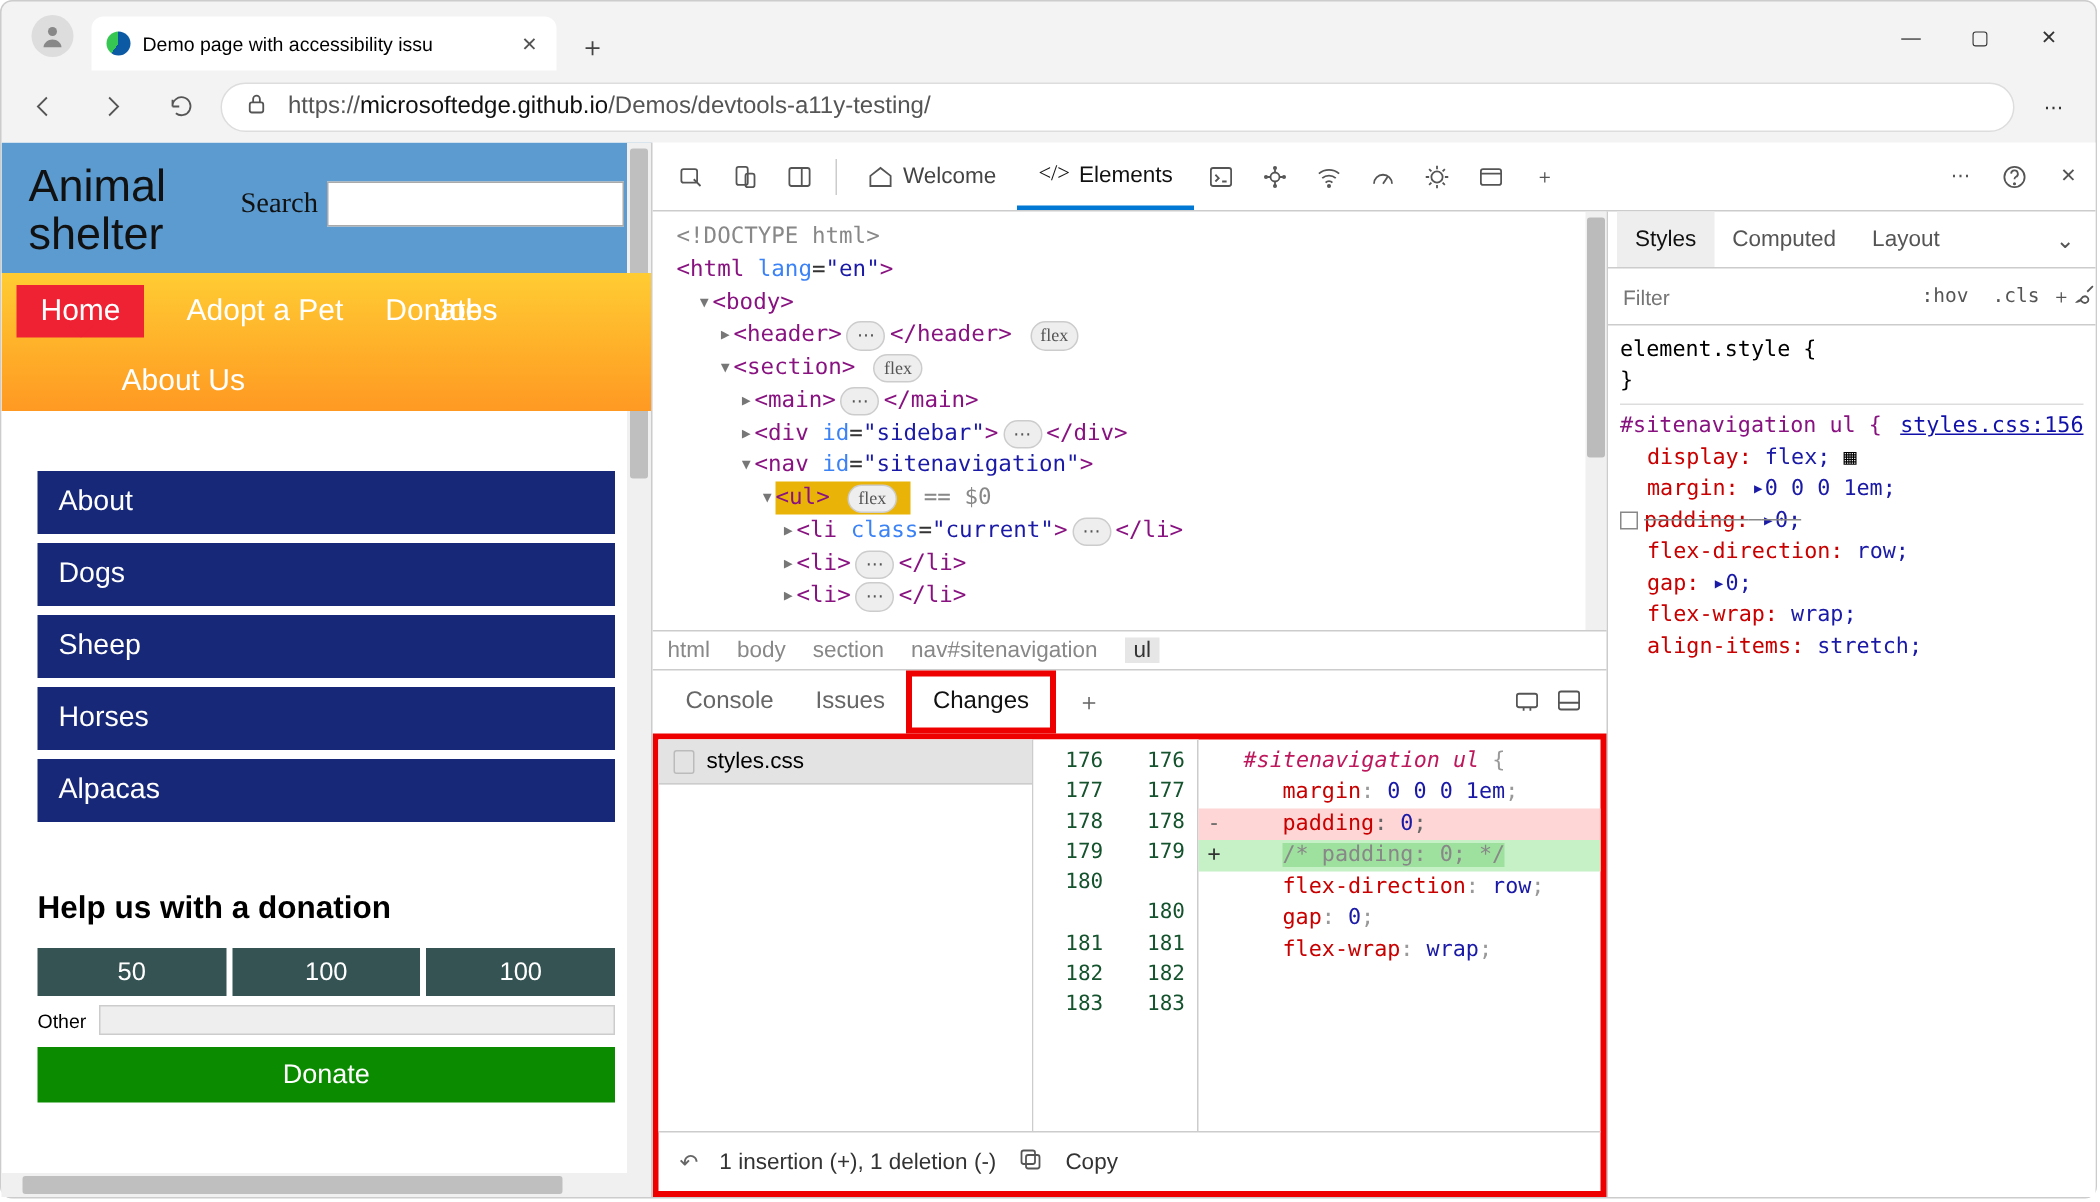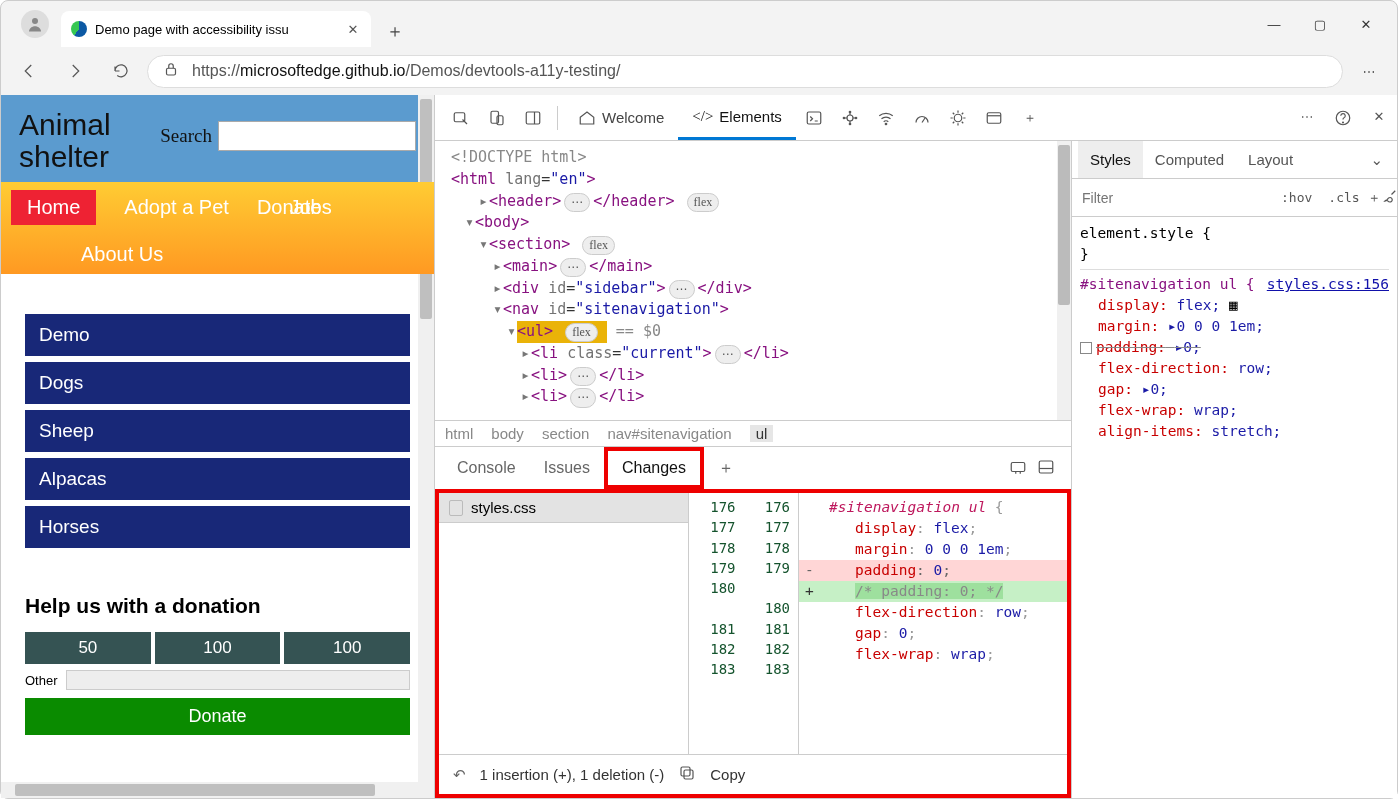--- a/index.html
+++ b/index.html
@@ -61,21 +61,21 @@
 .dt-tab { height:100%; display:flex; align-items:center; padding:0 14px; color:#444; font-size:15px; gap:6px; }
 .dt-tab.active { border-bottom:3px solid #0078d4; color:#111; }
 .dt-top .rgt { margin-left:auto; display:flex; }
 
 .dt-mid { flex:1; display:flex; min-height:0; }
 .dom-col { flex:1; display:flex; flex-direction:column; min-width:0; border-right:1px solid #ccc; }
 .dom-tree { flex:1; font-family: Consolas, monospace; font-size:15px; padding:6px 4px 6px 16px; color:#333; overflow:hidden; position:relative; line-height:1.45; }
 .dom-scroll { position:absolute; right:0; top:0; bottom:0; width:14px; background:#f0f0f0; }
 .dom-thumb { position:absolute; top:4px; right:1px; width:12px; height:160px; background:#bbb; border-radius:2px; }
 .tk { color:#881280; }
-.at { color:#737373; }
+.at { color:#3b82f6; }
 .av { color:#1a1aa6; }
 .ge { color:#888; }
 .pill { display:inline-block; background:#eee; border:1px solid #ccc; border-radius:10px; padding:0 6px; font-size:12px; color:#555; font-family:"Segoe UI"; margin:0 3px; }
 .tri { display:inline-block; width:10px; color:#777; }
 .sel-line { background:#eab308; display:inline-block; padding-right:6px; }
 .crumbs { border-top:1px solid #ccc; padding:4px 10px; font-size:15px; color:#888; display:flex; gap:18px; }
 .crumbs .cur { background:#e6e6e6; padding:0 6px; color:#333; }
 
 .styles-col { width:325px; display:flex; flex-direction:column; }
 .styles-tabs { display:flex; border-bottom:1px solid #ccc; height:38px; align-items:center; padding:0 6px; font-size:15px; color:#555; }
@@ -195,25 +195,25 @@
           </div>
         </div>
         <div class="menubar">
           <span class="menuitem home">Home</span>
           <span class="menuitem">Adopt a Pet</span>
           <span class="menuitem">Donate</span>
           <span class="menuitem" style="margin-left:-60px;">Jobs</span>
           <span class="menuitem">About Us</span>
         </div>
         <div class="side-list">
-          <div class="side-item">Demo</div>
+          <div class="side-item">About</div>
           <div class="side-item">Dogs</div>
           <div class="side-item">Sheep</div>
+          <div class="side-item">Horses</div>
           <div class="side-item">Alpacas</div>
-          <div class="side-item">Horses</div>
         </div>
         <div class="donate-h">Help us with a donation</div>
         <div class="donate-row">
           <div class="amt">50</div>
           <div class="amt">100</div>
           <div class="amt">100</div>
         </div>
         <div class="other-row">
           <span>Other</span>
           <input type="text" style="">
@@ -311,22 +311,22 @@
       </div>
 
       <div class="dt-mid">
         <div class="dom-col">
           <div class="dom-tree">
             <div class="dom-scroll">
                 <div class="dom-thumb"></div>
               </div>
             <div><span class="ge">&lt;!DOCTYPE html&gt;</span></div>
             <div><span class="tk">&lt;html</span> <span class="at">lang</span>=<span class="av">"en"</span><span class="tk">&gt;</span></div>
+            <div style="padding-left:14px;"><span class="tri">▾</span><span class="tk">&lt;body&gt;</span></div>
             <div style="padding-left:28px;"><span class="tri">▸</span><span class="tk">&lt;header&gt;</span><span class="pill">⋯</span><span class="tk">&lt;/header&gt;</span> <span class="pill">flex</span></div>
-            <div style="padding-left:14px;"><span class="tri">▾</span><span class="tk">&lt;body&gt;</span></div>
             <div style="padding-left:28px;"><span class="tri">▾</span><span class="tk">&lt;section&gt;</span> <span class="pill">flex</span></div>
             <div style="padding-left:42px;"><span class="tri">▸</span><span class="tk">&lt;main&gt;</span><span class="pill">⋯</span><span class="tk">&lt;/main&gt;</span></div>
             <div style="padding-left:42px;"><span class="tri">▸</span><span class="tk">&lt;div</span> <span class="at">id</span>=<span class="av">"sidebar"</span><span class="tk">&gt;</span><span class="pill">⋯</span><span class="tk">&lt;/div&gt;</span></div>
             <div style="padding-left:42px;"><span class="tri">▾</span><span class="tk">&lt;nav</span> <span class="at">id</span>=<span class="av">"sitenavigation"</span><span class="tk">&gt;</span></div>
             <div style="padding-left:56px; position:relative;"><span class="tri">▾</span><span class="sel-line"><span class="tk">&lt;ul&gt;</span> <span class="pill">flex</span></span> <span class="ge">== $0</span></div>
             <div style="padding-left:70px;"><span class="tri">▸</span><span class="tk">&lt;li</span> <span class="at">class</span>=<span class="av">"current"</span><span class="tk">&gt;</span><span class="pill">⋯</span><span class="tk">&lt;/li&gt;</span></div>
             <div style="padding-left:70px;"><span class="tri">▸</span><span class="tk">&lt;li&gt;</span><span class="pill">⋯</span><span class="tk">&lt;/li&gt;</span></div>
             <div style="padding-left:70px;"><span class="tri">▸</span><span class="tk">&lt;li&gt;</span><span class="pill">⋯</span><span class="tk">&lt;/li&gt;</span></div>
           </div>
           <div class="crumbs">
@@ -395,21 +395,20 @@
                       <span>182</span>
                       <span>182</span>
                     </div>
                   <div class="gl">
                       <span>183</span>
                       <span>183</span>
                     </div>
                 </div>
                 <div class="diff">
                   <div class="diff-line"><span class="dsel">#sitenavigation ul</span><span> {</span></div>
-                  <div class="diff-line" style="padding-left:56px;"><span class="dprop">display</span>: <span class="dval">flex</span>;</div>
                   <div class="diff-line" style="padding-left:56px;"><span class="dprop">margin</span>: <span class="dval">0 0 0 1em</span>;</div>
                   <div class="diff-line"></div>
                   <div class="diff-line removed"><span class="sign">-</span><span style="padding-left:26px;"><span class="dprop">padding</span>: <span class="dval">0</span>;</span></div>
                   <div class="diff-line added"><span class="sign">+</span><span style="padding-left:26px;"><span class="added-inner dcom">/* padding: 0; */</span></span></div>
                   <div class="diff-line" style="padding-left:56px;"><span class="dprop">flex-direction</span>: <span class="dval">row</span>;</div>
                   <div class="diff-line" style="padding-left:56px;"><span class="dprop">gap</span>: <span class="dval">0</span>;</div>
                   <div class="diff-line" style="padding-left:56px;"><span class="dprop">flex-wrap</span>: <span class="dval">wrap</span>;</div>
                 </div>
               </div>
               <div class="drawer-foot">

